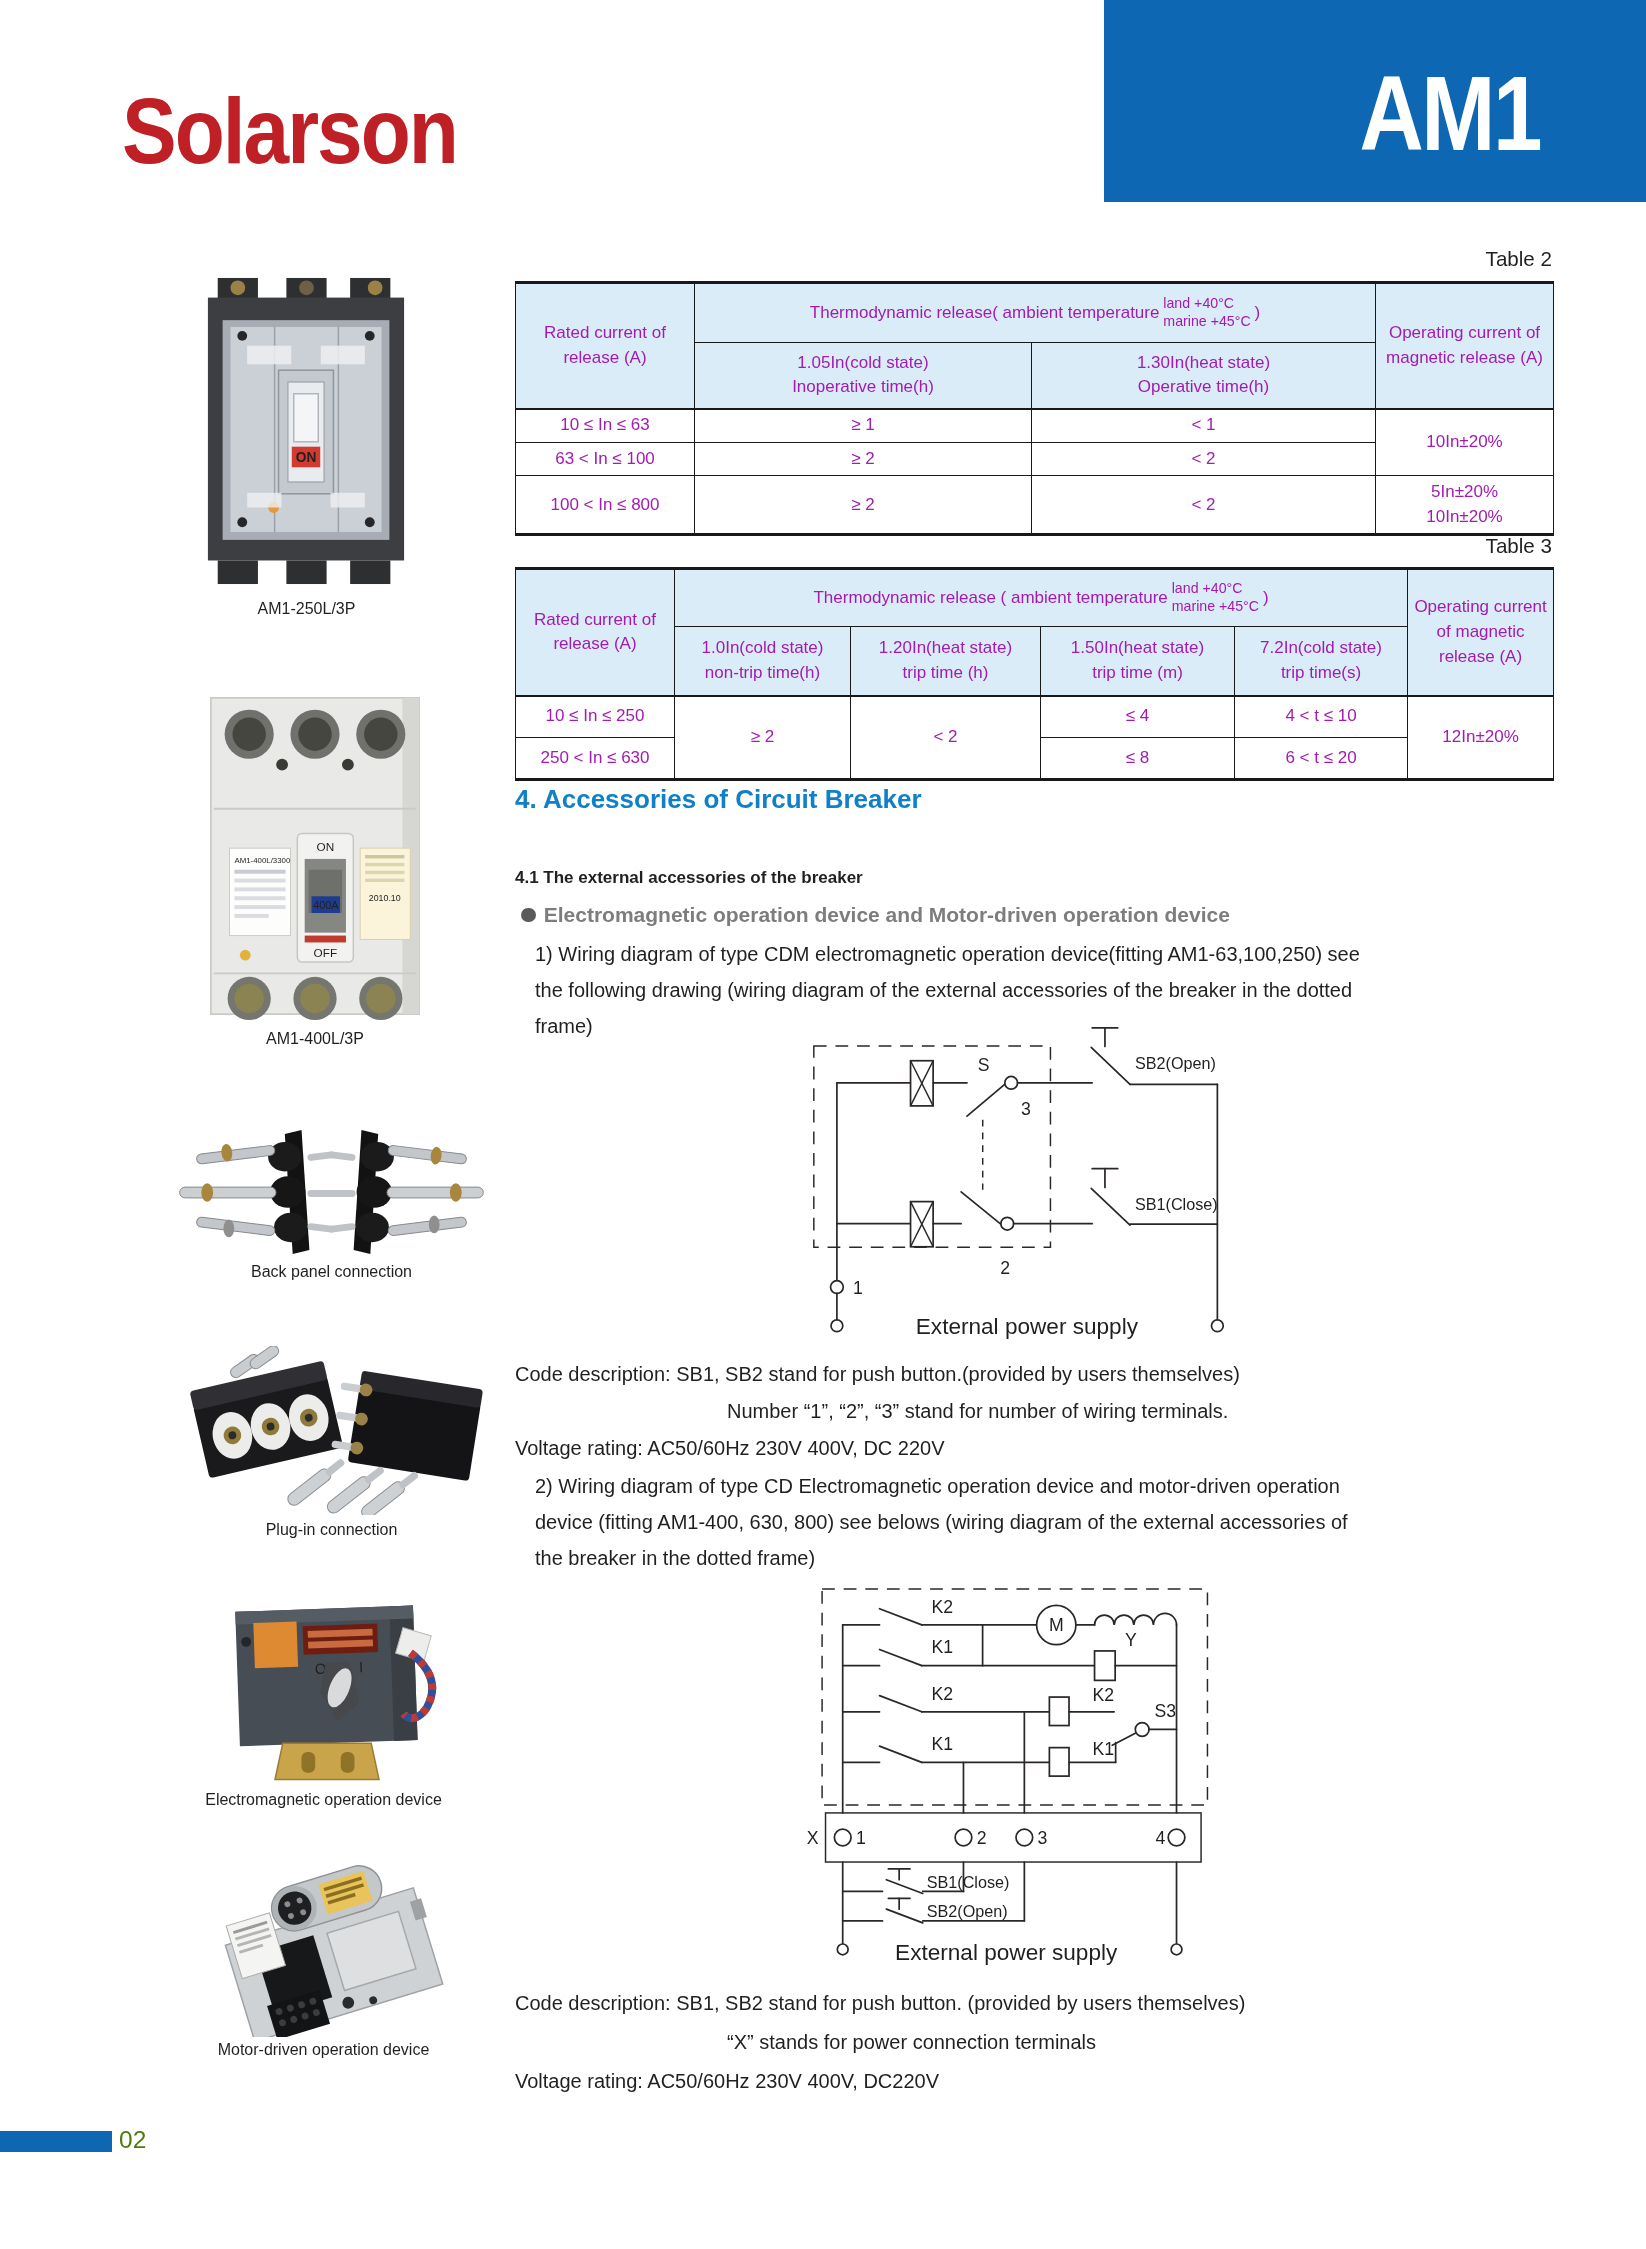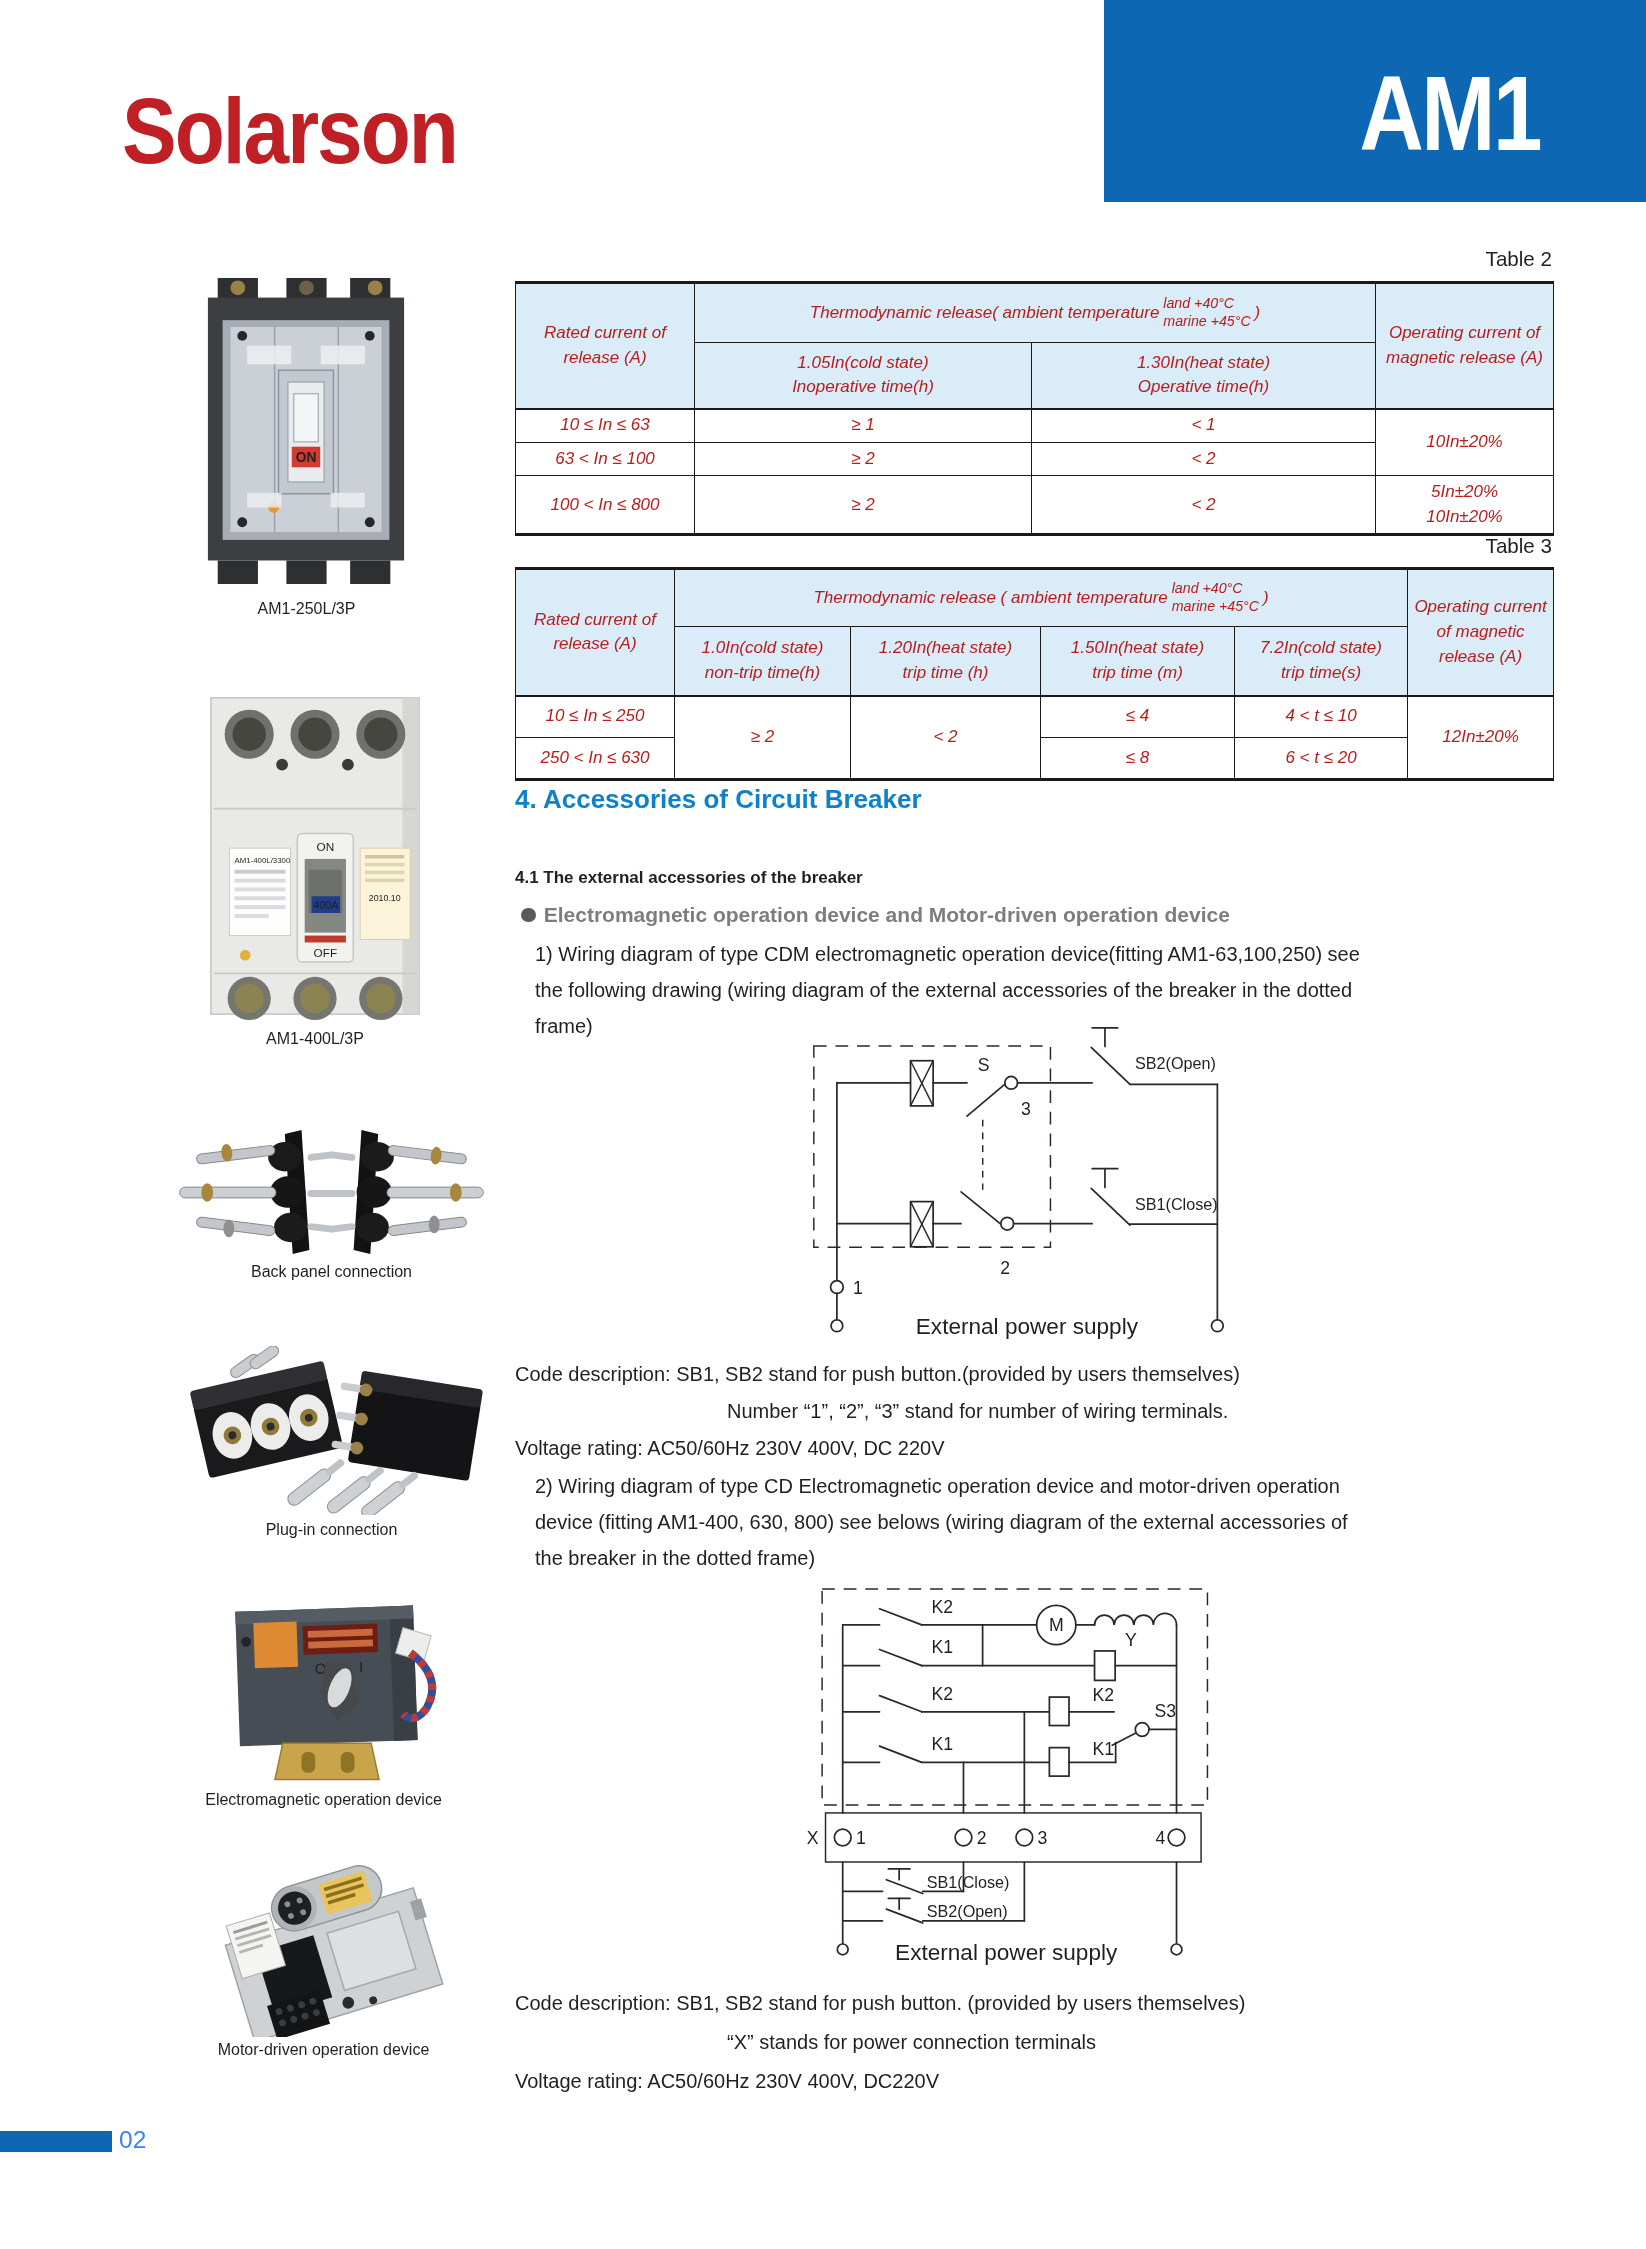--- a/index.html
+++ b/index.html
@@ -10,21 +10,21 @@
         color:#BE2026;letter-spacing:-2px;transform:scaleY(1.12);transform-origin:left top;}
   .banner{position:absolute;left:1104px;top:0;width:543px;height:202px;background:#0E67B2;}
   .banner-text{position:absolute;right:107px;bottom:28.5px;color:#ffffff;font-size:106px;
         font-weight:800;letter-spacing:-2.9px;transform:scaleX(0.84);transform-origin:right bottom;}
   
   .tbl-label{position:absolute;width:1037px;left:515px;text-align:right;font-size:20.6px;color:#221F20;}
   .tbl-wrap{position:absolute;left:515px;width:1037px;}
   table.dtable{border-collapse:collapse;width:100%;table-layout:fixed;
         border-top:3.4px solid #1B1819;border-bottom:3.4px solid #1B1819;}
   table.dtable th,table.dtable td{border:1.2px solid #1B1819;text-align:center;vertical-align:middle;
-        font-weight:400;font-size:17px;line-height:1.45;padding:3.9px 4.9px;color:#b91c1c;font-style:italic;}
+        font-weight:400;font-size:17px;line-height:1.45;padding:3.9px 4.9px;color:#a21caf;}
   table.dtable thead th{background:#D9ECF8;}
   table.dtable thead{border-bottom:2.5px solid #1B1819;}
   .grp{display:flex;align-items:center;justify-content:center;gap:3.9px;}
   .grp .stack{font-size:14.2px;line-height:1.25;text-align:left;}
   .two-line{line-height:1.7;}
   
   .sec-heading{position:absolute;left:515px;font-size:26px;font-weight:700;color:#1080C8;}
   .sec-sub{position:absolute;left:515px;font-size:17px;font-weight:700;color:#221F20;}
   .bullet-line{position:absolute;left:521px;display:flex;align-items:center;gap:8px;}
   .bullet-dot{width:14.7px;height:14.7px;border-radius:50%;background:#5A5A5A;}
@@ -41,21 +41,21 @@
   .wireth{stroke:#2B2728;stroke-width:3;fill:none;}
   .dash{stroke:#2B2728;stroke-width:3;fill:none;stroke-dasharray:26 18;}
   .dash2{stroke:#2B2728;stroke-width:3;fill:none;stroke-dasharray:14 12;}
   .node{fill:#ffffff;stroke:#2B2728;stroke-width:3.5;}
   .boxsym{fill:#ffffff;stroke:#2B2728;stroke-width:3.5;}
   .dlabel{font-size:36px;}
   .dlabel-sm{font-size:33px;}
   .dext{font-size:46px;}
   
   .footer-bar{position:absolute;left:0;top:2131px;width:112px;height:20.6px;background:#0E67B2;}
-  .page-num{position:absolute;left:119px;top:2126px;font-size:24.5px;color:#3b82f6;}
+  .page-num{position:absolute;left:119px;top:2126px;font-size:24.5px;color:#4d7c0f;}
 </style>
 </head>
 <body>
 
 <div class="page">
 
   <div class="logo">Solarson</div>
   <div class="banner">
     <div class="banner-text">AM1</div>
   </div>

